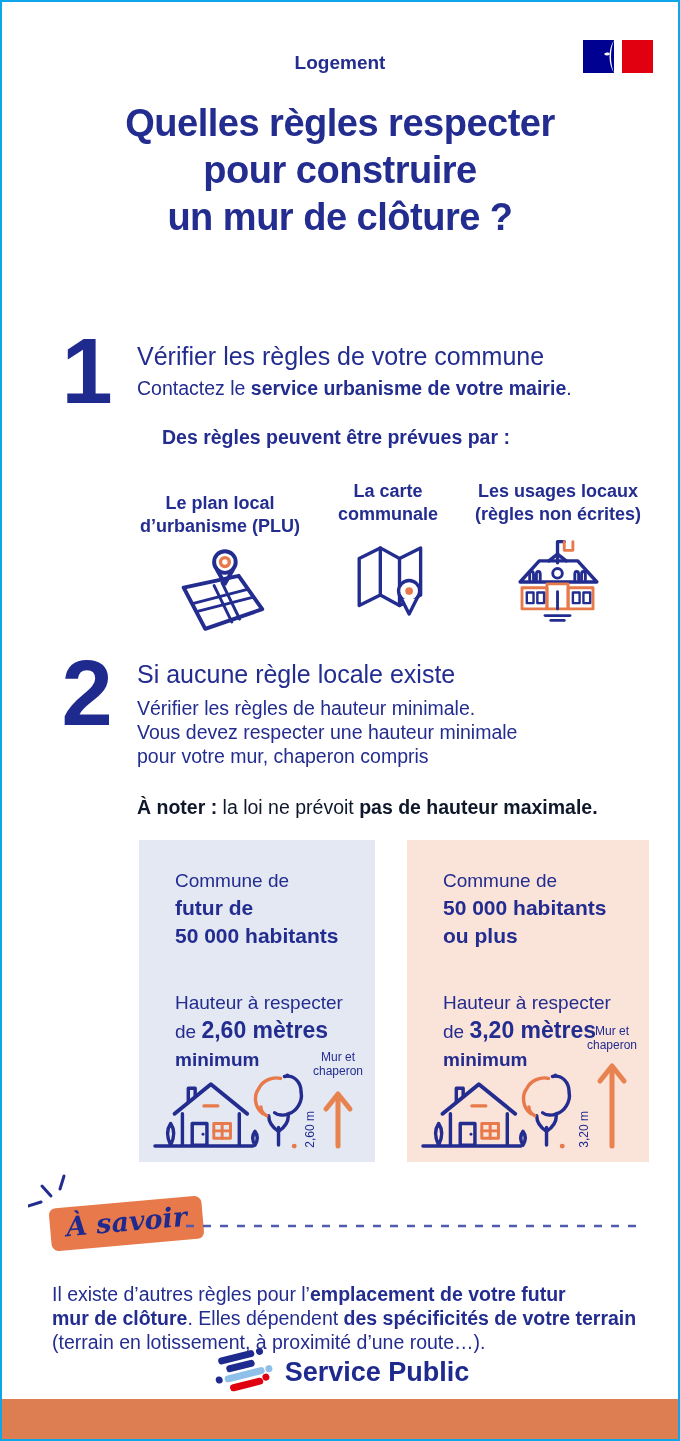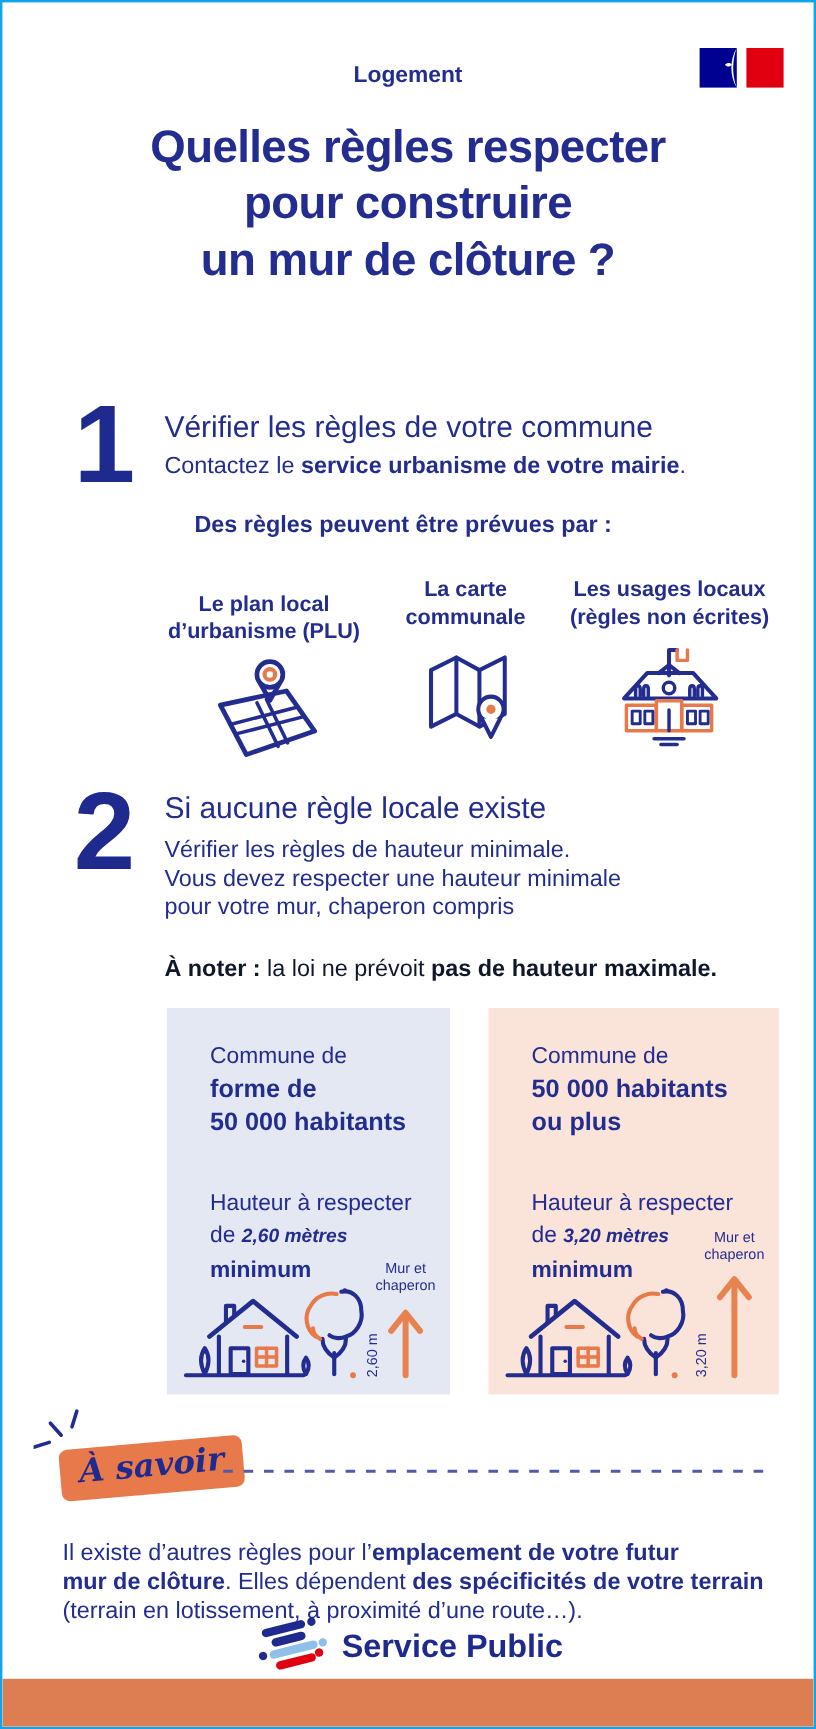--- a/index.html
+++ b/index.html
@@ -34,21 +34,21 @@
   .note{left:135px;top:794px;font-size:19.5px;color:#0f172a;}
   b{font-weight:700;}
   
   .card{top:838px;height:322px;box-sizing:border-box;padding:28px 18px 0 36px;}
   .card1{left:137px;width:236px;background:#e4e8f3;}
   .card2{left:405px;width:242px;background:#fae3d9;}
   .card .intro{font-size:19px;line-height:26px;}
   .card .big{font-size:21px;font-weight:700;line-height:28px;}
   .card .h-label{margin-top:40px;font-size:19px;line-height:25px;}
   .card .h-line{font-size:19px;line-height:30px;}
-  .card .h-line .value{font-size:16px;font-weight:700;font-style:italic;}
+  .card .h-line .value{font-size:23px;font-weight:700;}
   .card .h-min{font-size:19px;font-weight:700;margin-top:2px;}
   .illus{position:absolute;left:14px;right:12px;bottom:12px;height:122px;}
   .house{position:absolute;left:0;bottom:0;}
   .arrow{position:absolute;right:8px;bottom:0;}
   .measure{position:absolute;right:46px;bottom:2px;font-size:12px;writing-mode:vertical-rl;transform:rotate(180deg);}
   .mur-label{position:absolute;right:0;text-align:center;font-size:12px;line-height:14px;}
   .card1 .mur-label{bottom:72px;}
   .card2 .mur-label{bottom:98px;}
   
   .rays{left:26px;top:1172px;}
@@ -150,21 +150,21 @@
   <div class="abs step-head head2">Si aucune règle locale existe</div>
   <div class="abs body2">
     <div>Vérifier les règles de hauteur minimale.</div>
     <div>Vous devez respecter une hauteur minimale</div>
     <div>pour votre mur, chaperon compris</div>
   </div>
   <div class="abs note"><b>À noter :</b><span> la loi ne prévoit </span><b>pas de hauteur maximale.</b></div>
 
   <div class="abs card card1">
     <div class="intro">Commune de</div>
-    <div class="big"><span>forme de</span><br><span>50 000 habitants</span></div>
+    <div class="big"><span>futur de</span><br><span>50 000 habitants</span></div>
     <div class="h-label">Hauteur à respecter</div>
     <div class="h-line"><span>de </span><span class="value">2,60 mètres</span></div>
     <div class="h-min">minimum</div>
     <div class="illus">
       <svg class="house" width="152" height="100" viewBox="0 0 155 100" fill="none" stroke="#232c8f" stroke-width="3.5" stroke-linecap="round" stroke-linejoin="round">
         <path d="M2 97 H102"></path>
         <path d="M30 64 V96"></path>
           <path d="M88 64 V96"></path>
         <path d="M22 64 L59 34 L96 64" stroke-width="4"></path>
         <path d="M52 56 H66" stroke="#e8794a"></path>

